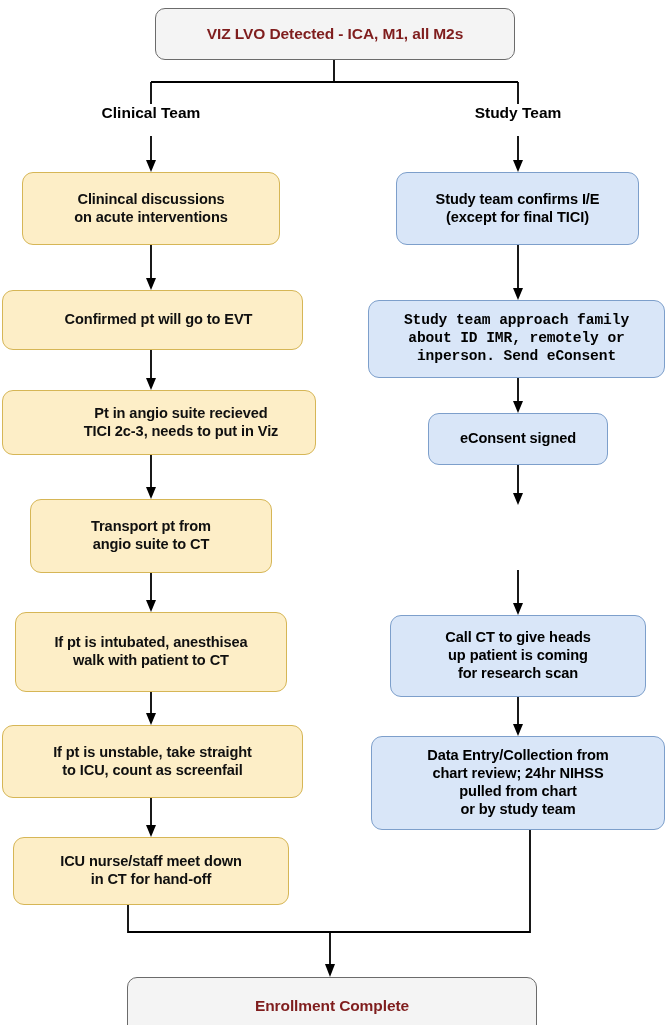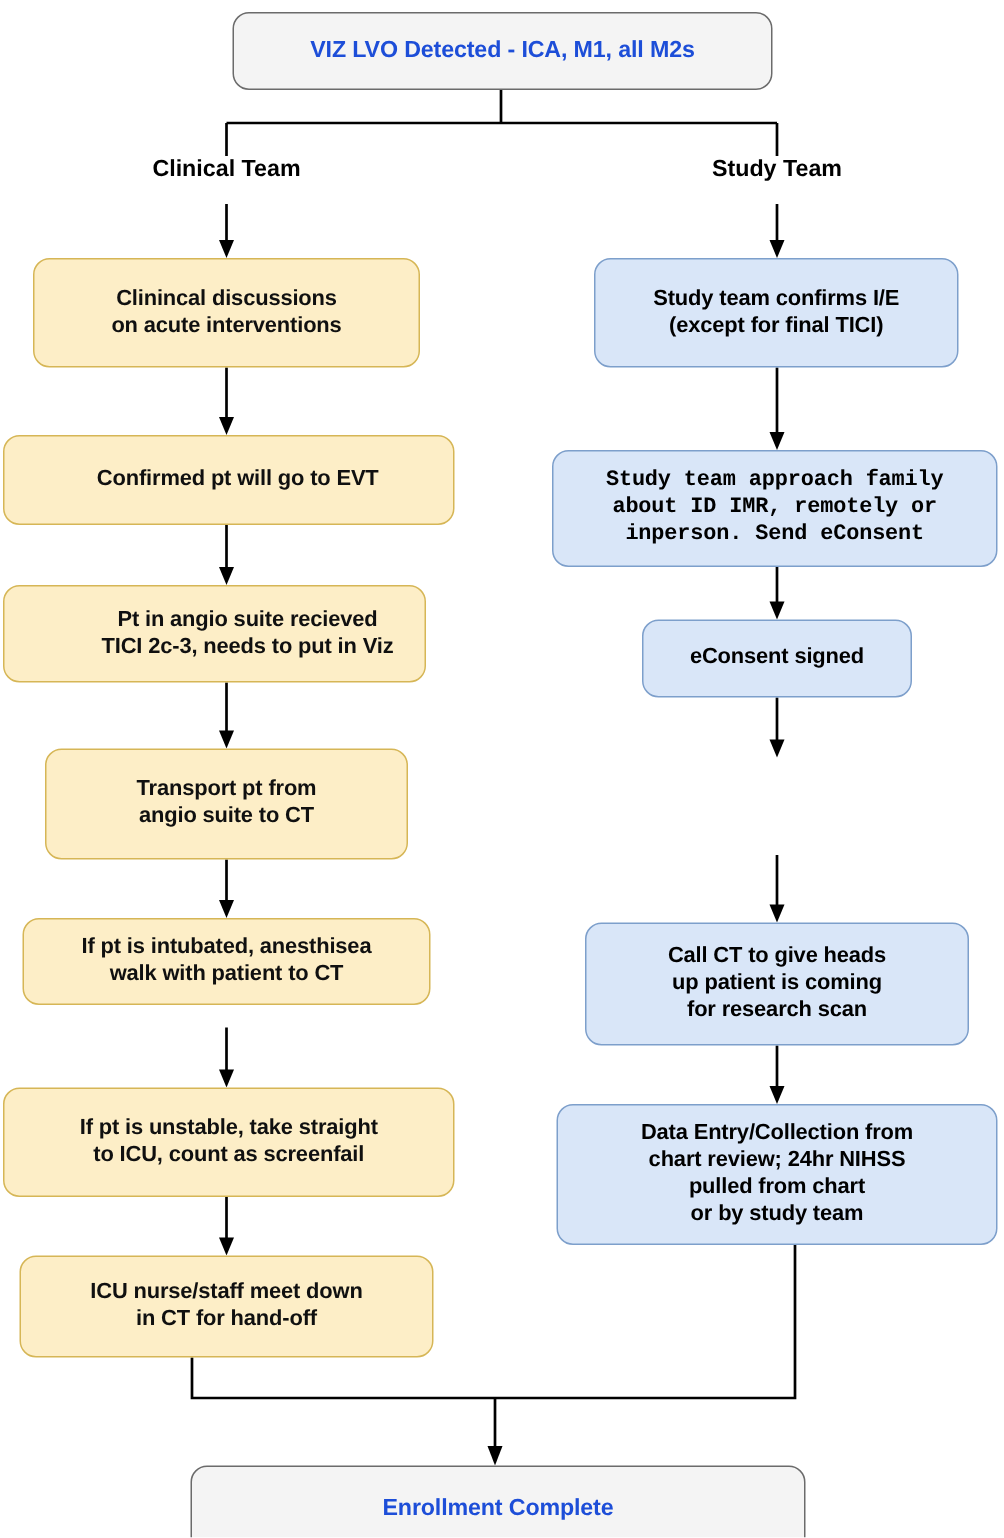--- a/index.html
+++ b/index.html
@@ -29,22 +29,23 @@
     border-width: 1.6px;
     border-style: solid;
     font-weight: bold;
     line-height: 1.22;
     white-space: pre-line;
     letter-spacing: -0.1px;
   }
   .node.terminal {
     background: #f4f4f4;
     border-color: #6b6b6b;
-    color: #1d4ed8;
+    color: #7f1d1d;
     font-size: 15.5px;
+    border-radius: 10px;
   }
   .node.clinical {
     background: #fdeec7;
     border-color: #d6b656;
     color: #101010;
     font-size: 14.6px;
   }
   .node.study {
     background: #d9e6f8;
     border-color: #7d9fcb;
@@ -137,27 +138,27 @@
   <div class="node terminal" style="left:155px; top:8px; width:360px; height:52px;">VIZ LVO Detected - ICA, M1, all M2s</div>
 
   <div class="swimlane-label" style="left:61px; top:104px; width:180px;">Clinical Team</div>
   <div class="swimlane-label" style="left:428px; top:104px; width:180px;">Study Team</div>
 
   <div class="node clinical" style="left:22px; top:172px; width:258px; height:73px;">Clinincal discussions
 on acute interventions</div>
 
   <div class="node clinical" style="left:2px; top:290px; width:301px; height:60px;padding-left:12px;">Confirmed pt will go to EVT</div>
 
-  <div class="node clinical" style="left:2px; top:390px; width:282px; height:65px;padding-left:44px;">Pt in angio suite recieved
+  <div class="node clinical" style="left:2px; top:390px; width:314px; height:65px;padding-left:44px;">Pt in angio suite recieved
 TICI 2c-3, needs to put in Viz</div>
 
   <div class="node clinical" style="left:30px; top:499px; width:242px; height:74px;">Transport pt from
 angio suite to CT</div>
 
-  <div class="node clinical" style="left:15px; top:612px; width:272px; height:58px;">If pt is intubated, anesthisea
+  <div class="node clinical" style="left:15px; top:612px; width:272px; height:80px;">If pt is intubated, anesthisea
 walk with patient to CT</div>
 
   <div class="node clinical" style="left:13px; top:837px; width:276px; height:68px;">ICU nurse/staff meet down
 in CT for hand-off</div>
 
   <div class="node clinical" style="left:2px; top:725px; width:301px; height:73px;">If pt is unstable, take straight
 to ICU, count as screenfail</div>
 
   <div class="node study" style="left:396px; top:172px; width:243px; height:73px;">Study team confirms I/E
 (except for final TICI)</div>

